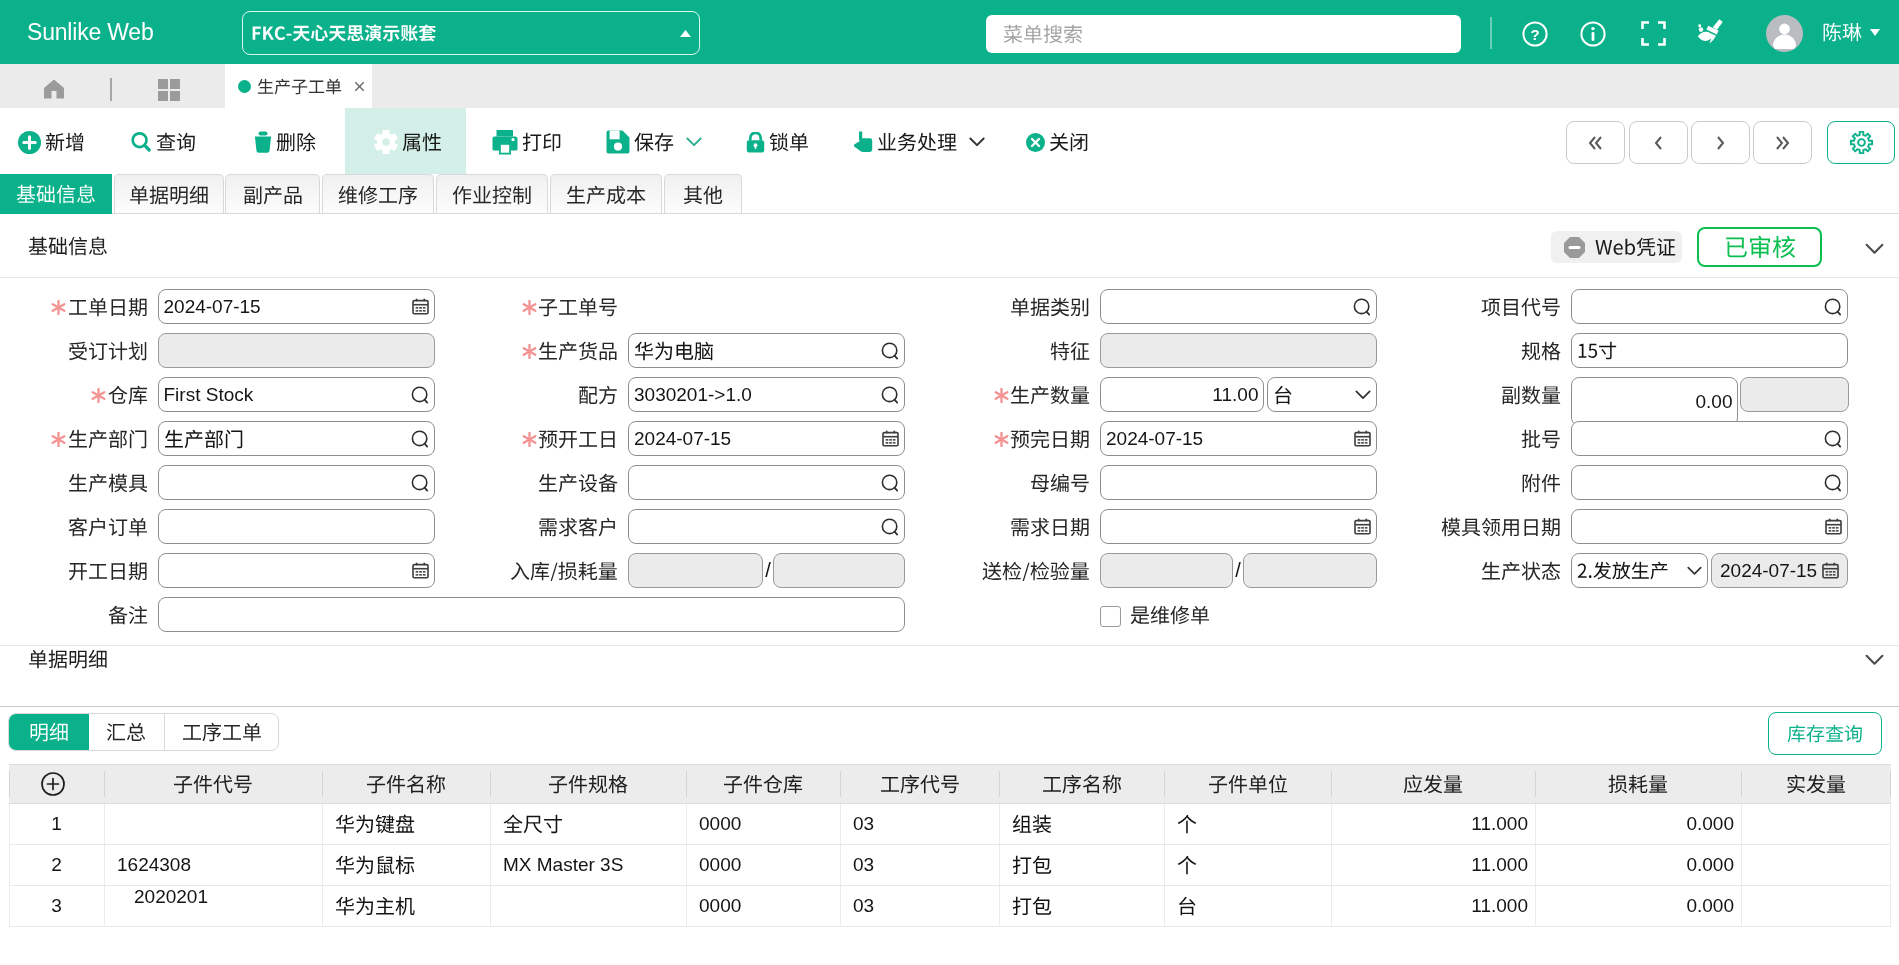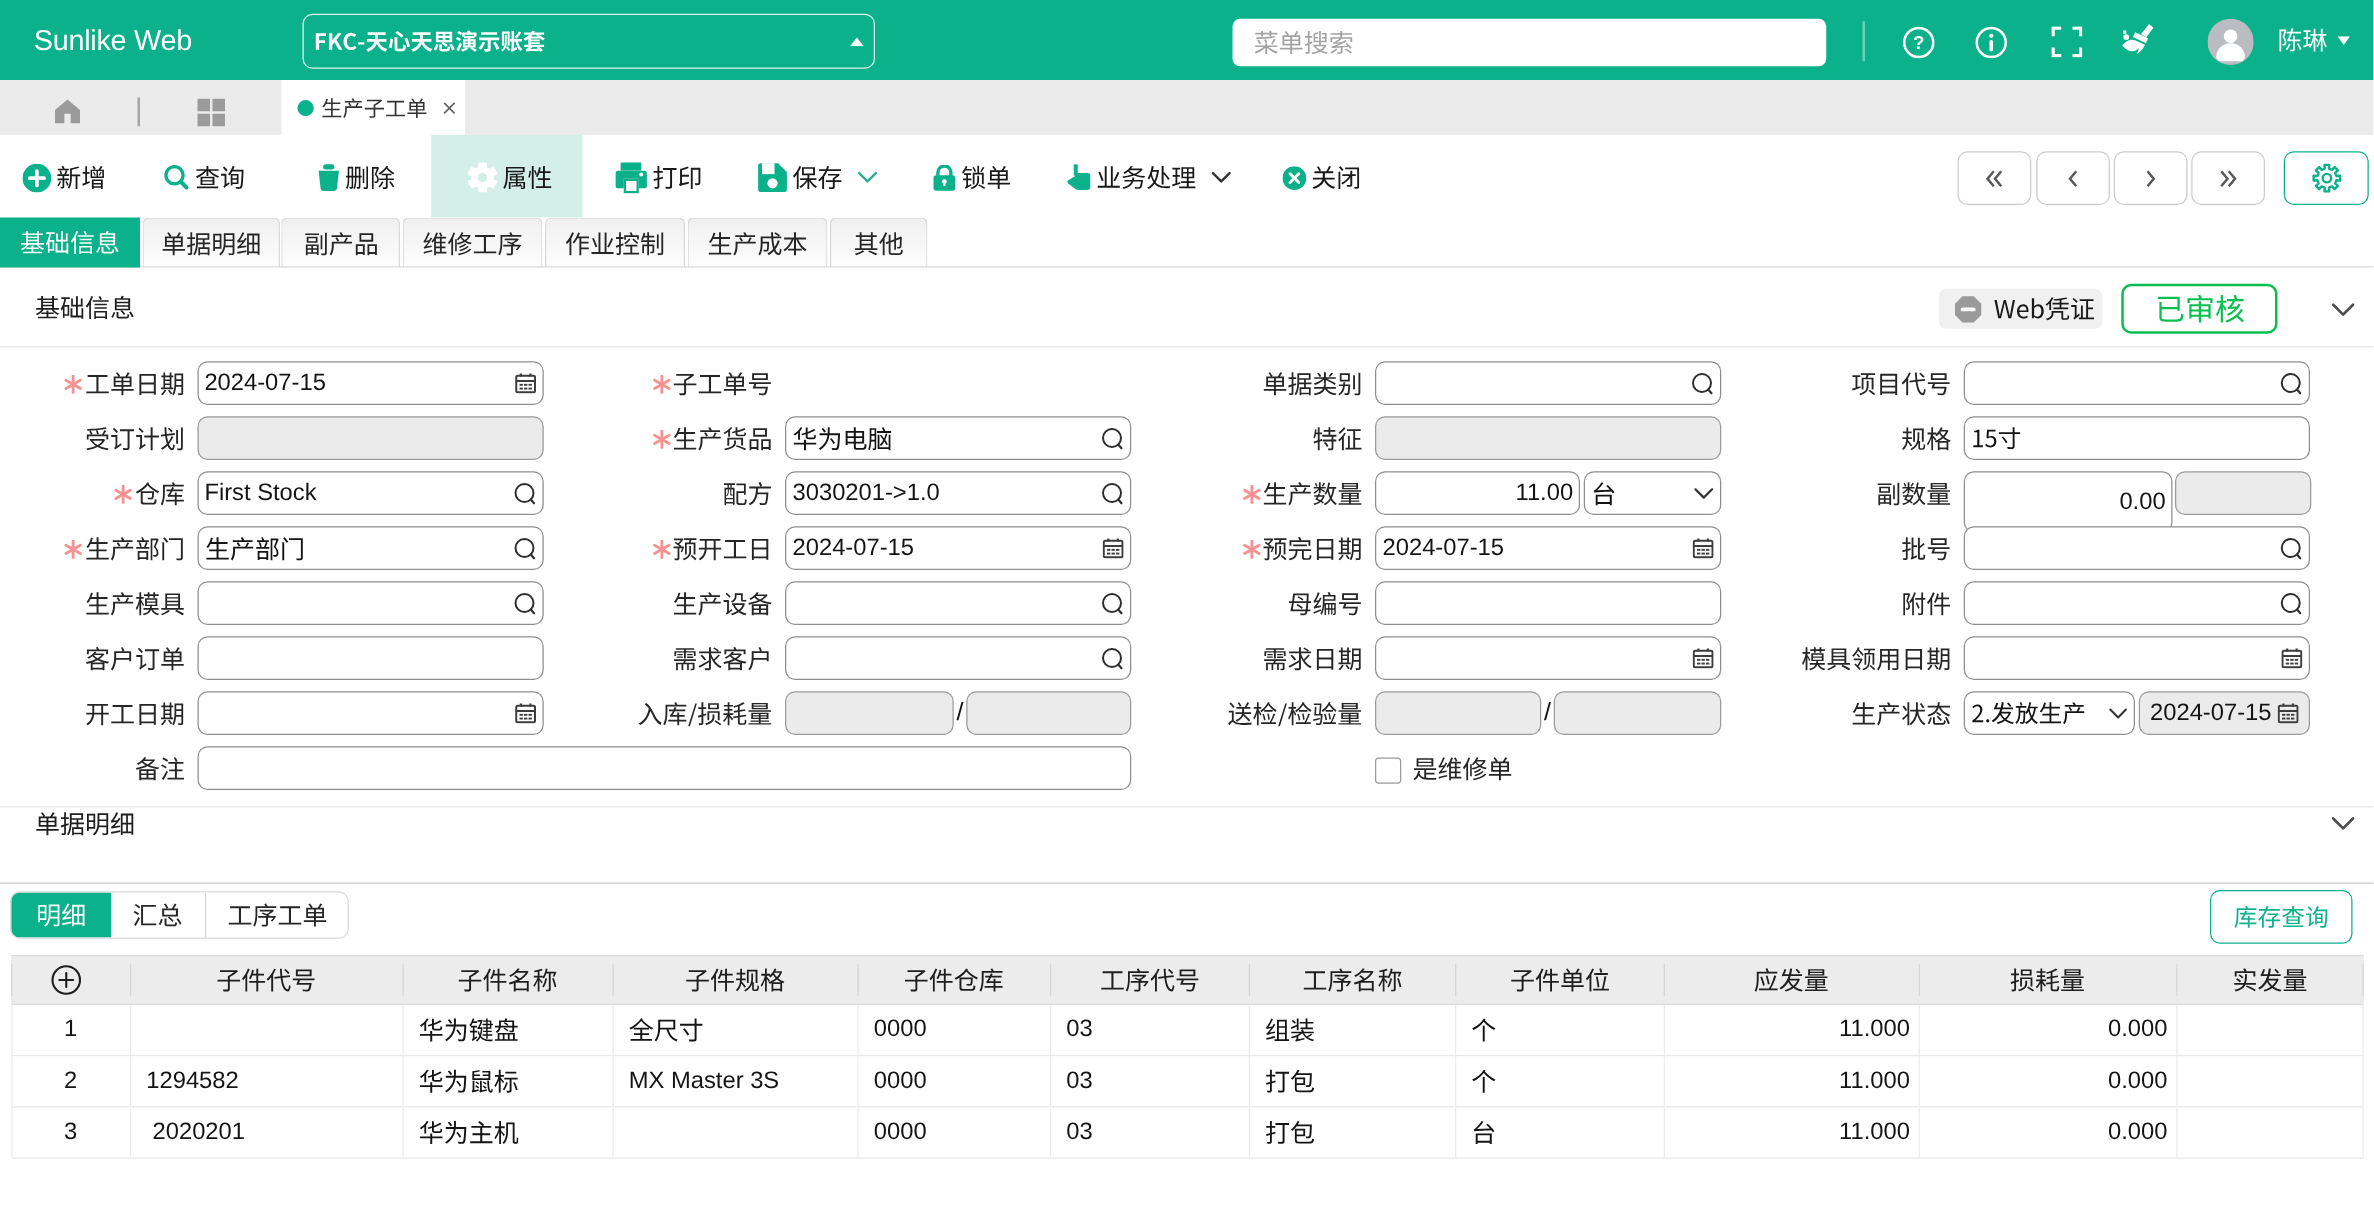--- a/index.html
+++ b/index.html
@@ -1080,21 +1080,21 @@
 <div style="position:absolute;left:490px;top:845px;width:1px;height:40px;background:#ececec"></div>
 <div style="position:absolute;left:686px;top:845px;width:1px;height:40px;background:#ececec"></div>
 <div style="position:absolute;left:840px;top:845px;width:1px;height:40px;background:#ececec"></div>
 <div style="position:absolute;left:999px;top:845px;width:1px;height:40px;background:#ececec"></div>
 <div style="position:absolute;left:1164px;top:845px;width:1px;height:40px;background:#ececec"></div>
 <div style="position:absolute;left:1331px;top:845px;width:1px;height:40px;background:#ececec"></div>
 <div style="position:absolute;left:1535px;top:845px;width:1px;height:40px;background:#ececec"></div>
 <div style="position:absolute;left:1741px;top:845px;width:1px;height:40px;background:#ececec"></div>
 <div style="position:absolute;left:9px;top:845px;width:95px;height:40px;display:flex;align-items:center;justify-content:center;font-size:19px;color:#141414">2</div>
 <div style="position:absolute;left:104px;top:845px;width:218px;height:40px;display:flex;align-items:center;justify-content:flex-start;padding-left:13px">
-      <span style="font-size:19px;color:#141414">1294582</span>
+      <span style="font-size:19px;color:#141414">1624308</span>
     </div>
 <div style="position:absolute;left:322px;top:845px;width:168px;height:40px;display:flex;align-items:center;justify-content:flex-start;padding-left:13px">
       <svg class="zh " width="80.0" height="20.0" viewBox="0 -880 4000 1000" fill="#141414">
         <use href="#g79" x="0"></use>
         <use href="#g80" x="1000"></use>
         <use href="#g147" x="2000"></use>
         <use href="#g148" x="3000"></use>
       </svg>
     </div>
 <div style="position:absolute;left:490px;top:845px;width:196px;height:40px;display:flex;align-items:center;justify-content:flex-start;padding-left:13px">
@@ -1130,21 +1130,21 @@
 <div style="position:absolute;left:322px;top:886px;width:1px;height:40px;background:#ececec"></div>
 <div style="position:absolute;left:490px;top:886px;width:1px;height:40px;background:#ececec"></div>
 <div style="position:absolute;left:686px;top:886px;width:1px;height:40px;background:#ececec"></div>
 <div style="position:absolute;left:840px;top:886px;width:1px;height:40px;background:#ececec"></div>
 <div style="position:absolute;left:999px;top:886px;width:1px;height:40px;background:#ececec"></div>
 <div style="position:absolute;left:1164px;top:886px;width:1px;height:40px;background:#ececec"></div>
 <div style="position:absolute;left:1331px;top:886px;width:1px;height:40px;background:#ececec"></div>
 <div style="position:absolute;left:1535px;top:886px;width:1px;height:40px;background:#ececec"></div>
 <div style="position:absolute;left:1741px;top:886px;width:1px;height:40px;background:#ececec"></div>
 <div style="position:absolute;left:9px;top:886px;width:95px;height:40px;display:flex;align-items:center;justify-content:center;font-size:19px;color:#141414">3</div>
-<div style="position:absolute;left:104px;top:886px;width:218px;height:40px;display:flex;align-items:center;justify-content:flex-start;padding-left:18px">
+<div style="position:absolute;left:104px;top:886px;width:218px;height:40px;display:flex;align-items:flex-start;justify-content:flex-start;padding-left:30px">
       <span style="font-size:19px;color:#141414">2020201</span>
     </div>
 <div style="position:absolute;left:322px;top:886px;width:168px;height:40px;display:flex;align-items:center;justify-content:flex-start;padding-left:13px">
       <svg class="zh " width="80.0" height="20.0" viewBox="0 -880 4000 1000" fill="#141414">
         <use href="#g79" x="0"></use>
         <use href="#g80" x="1000"></use>
         <use href="#g150" x="2000"></use>
         <use href="#g151" x="3000"></use>
       </svg>
     </div>

